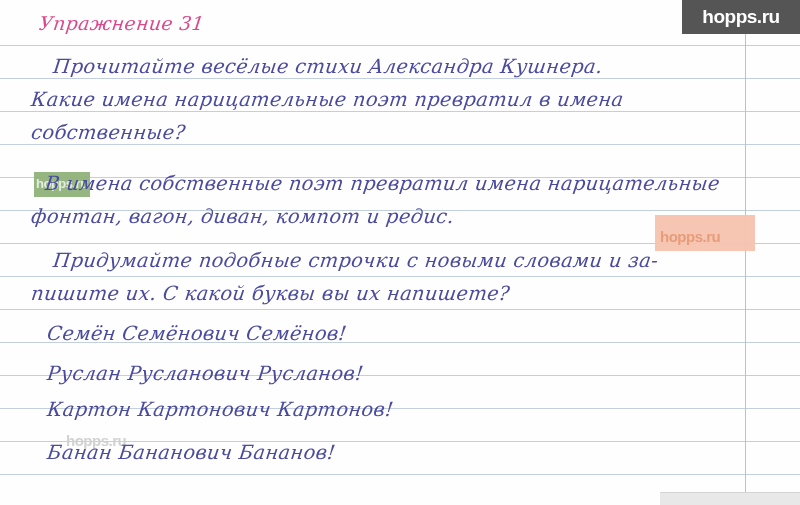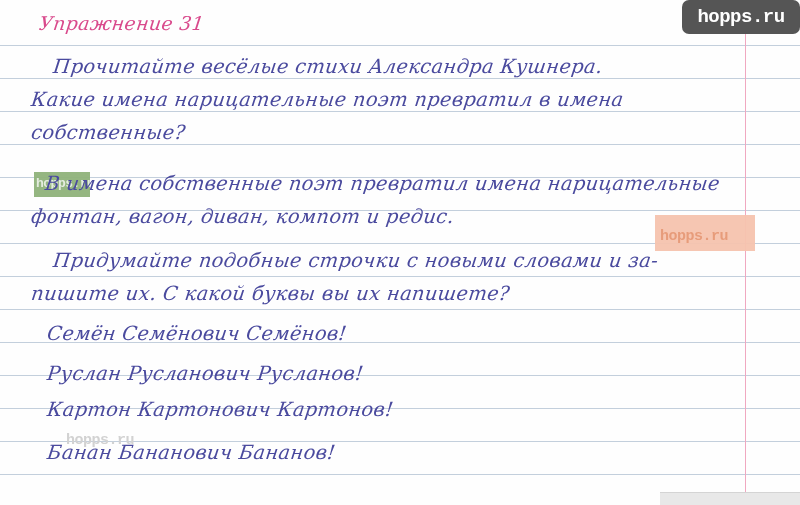--- a/index.html
+++ b/index.html
@@ -65,24 +65,23 @@
     opacity: .95;
   }
   .hl-peach {
     background: #f6c3ae;
     opacity: .95;
   }
 
   
   .wm {
     position: absolute;
-    font-family: Liberation Mono, monospace;
+    font-family: Liberation Sans, sans-serif;
     font-weight: bold;
     letter-spacing: -.5px;
-    border-radius: 7px;
   }
   .wm-corner {
     right: 0; top: 0;
     width: 118px; height: 34px;
     background: #555555;
     color: #ffffff;
     font-size: 19px;
     display: flex;
     align-items: center;
     justify-content: center;

